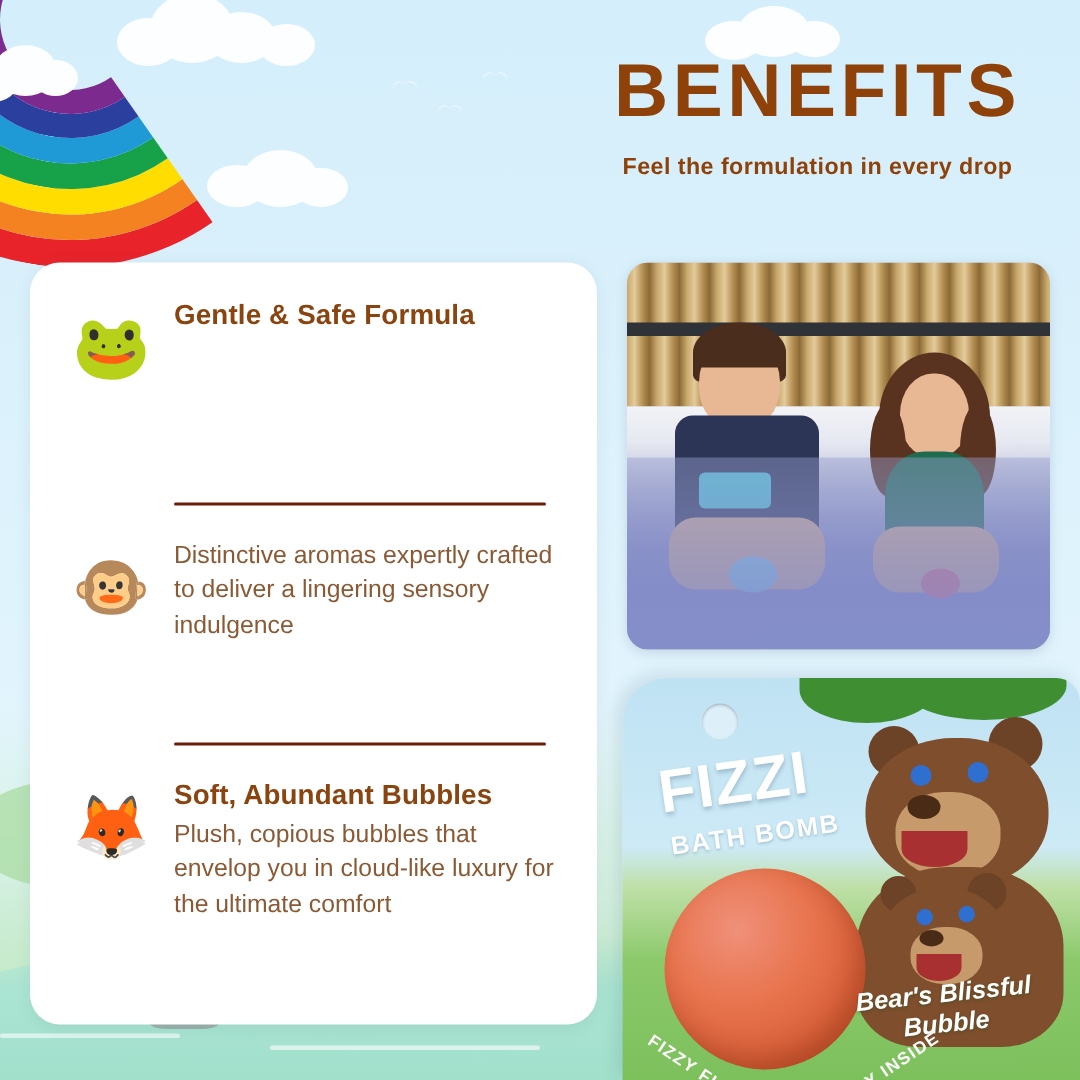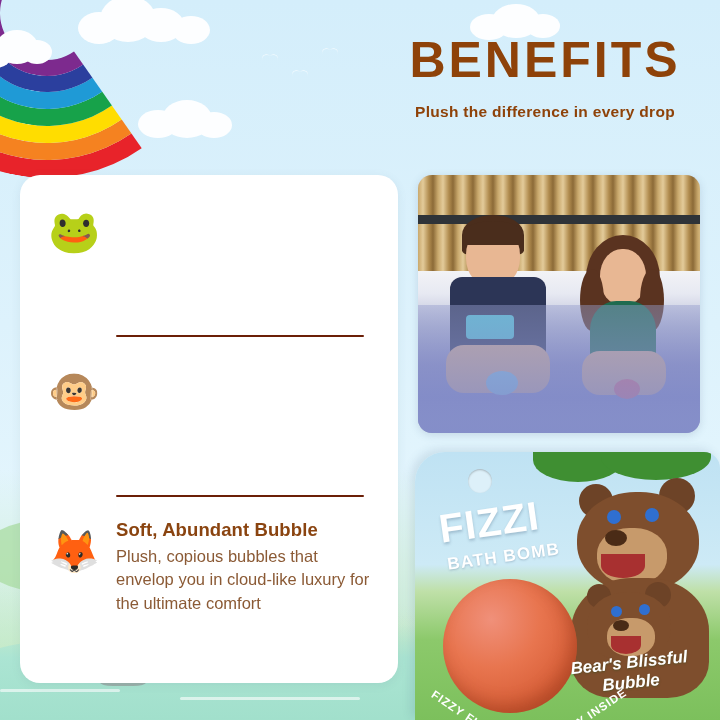--- a/index.html
+++ b/index.html
@@ -358,40 +358,42 @@
   <div class="bush" style="left:560px;top:470px;width:170px;height:96px;background:#8fd07f;opacity:.55;"></div>
   <div class="water"></div>
   <div class="water-streak" style="left:20px;bottom:62px;width:150px;"></div>
   <div class="water-streak" style="left:90px;bottom:44px;width:210px;"></div>
   <div class="water-streak" style="left:0px;bottom:28px;width:120px;"></div>
   <div class="water-streak" style="left:180px;bottom:20px;width:180px;"></div>
   <div class="rock" style="left:100px;bottom:34px;"></div>
 
   <div class="header">
     <h1 class="title">BENEFITS</h1>
-    <p class="subtitle">Plush the difference in every drop</p>
+    <p class="subtitle">Feel the formulation in every drop</p>
   </div>
 
   <div class="card">
 
     <div class="feature">
       <div class="feat-icon">🐸</div>
+      <h3 class="feat-title">Gentle &amp; Safe Formula</h3>
     </div>
 
     <div class="divider"></div>
 
     <div class="feature">
       <div class="feat-icon">🐵</div>
+      <p class="feat-desc">Distinctive aromas expertly crafted to deliver a lingering sensory indulgence</p>
     </div>
 
     <div class="divider"></div>
 
     <div class="feature">
       <div class="feat-icon">🦊</div>
-      <h3 class="feat-title">Soft, Abundant Bubble</h3>
+      <h3 class="feat-title">Soft, Abundant Bubbles</h3>
       <p class="feat-desc">Plush, copious bubbles that envelop you in cloud-like luxury for the ultimate comfort</p>
     </div>
 
   </div>
 
   <div class="photo">
     <div class="ph-bamboo"></div>
     <div class="ph-bamboo-dark"></div>
     <div class="ph-tub"></div>
 

